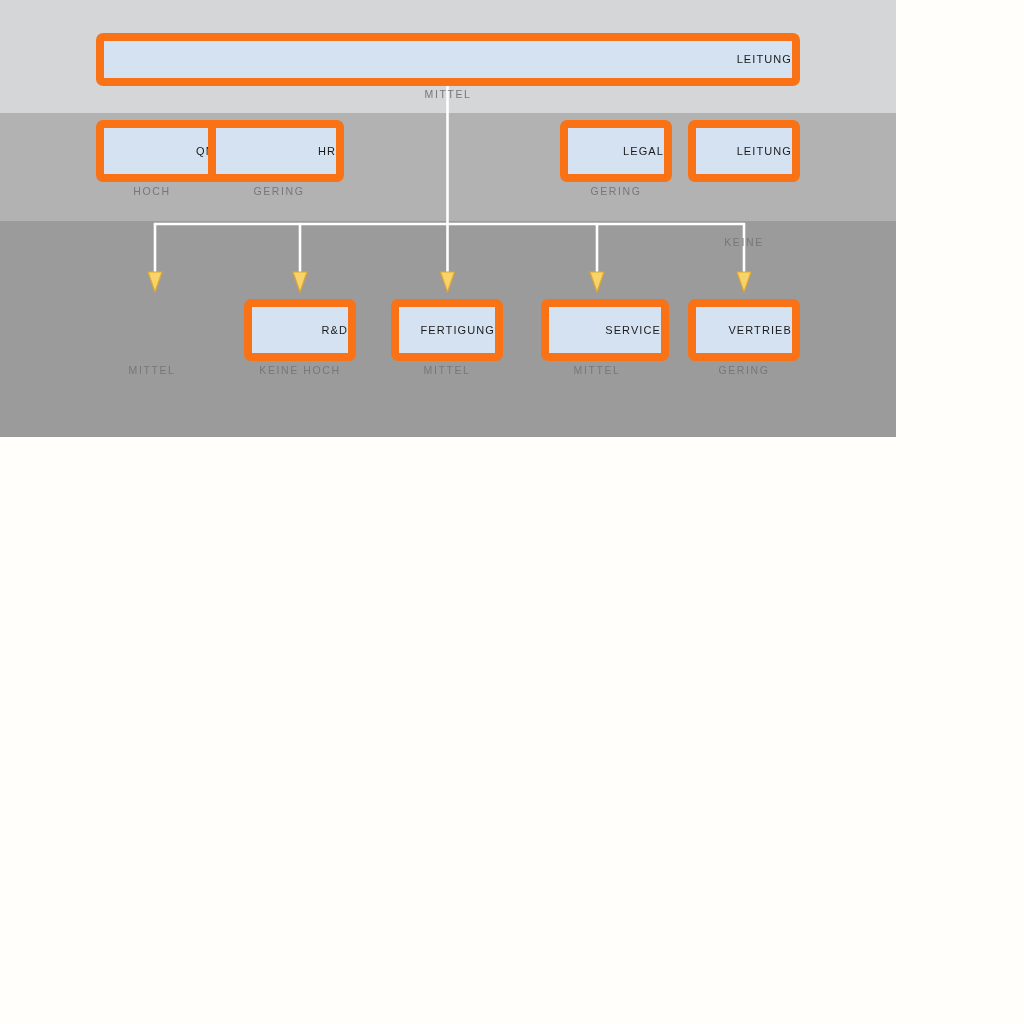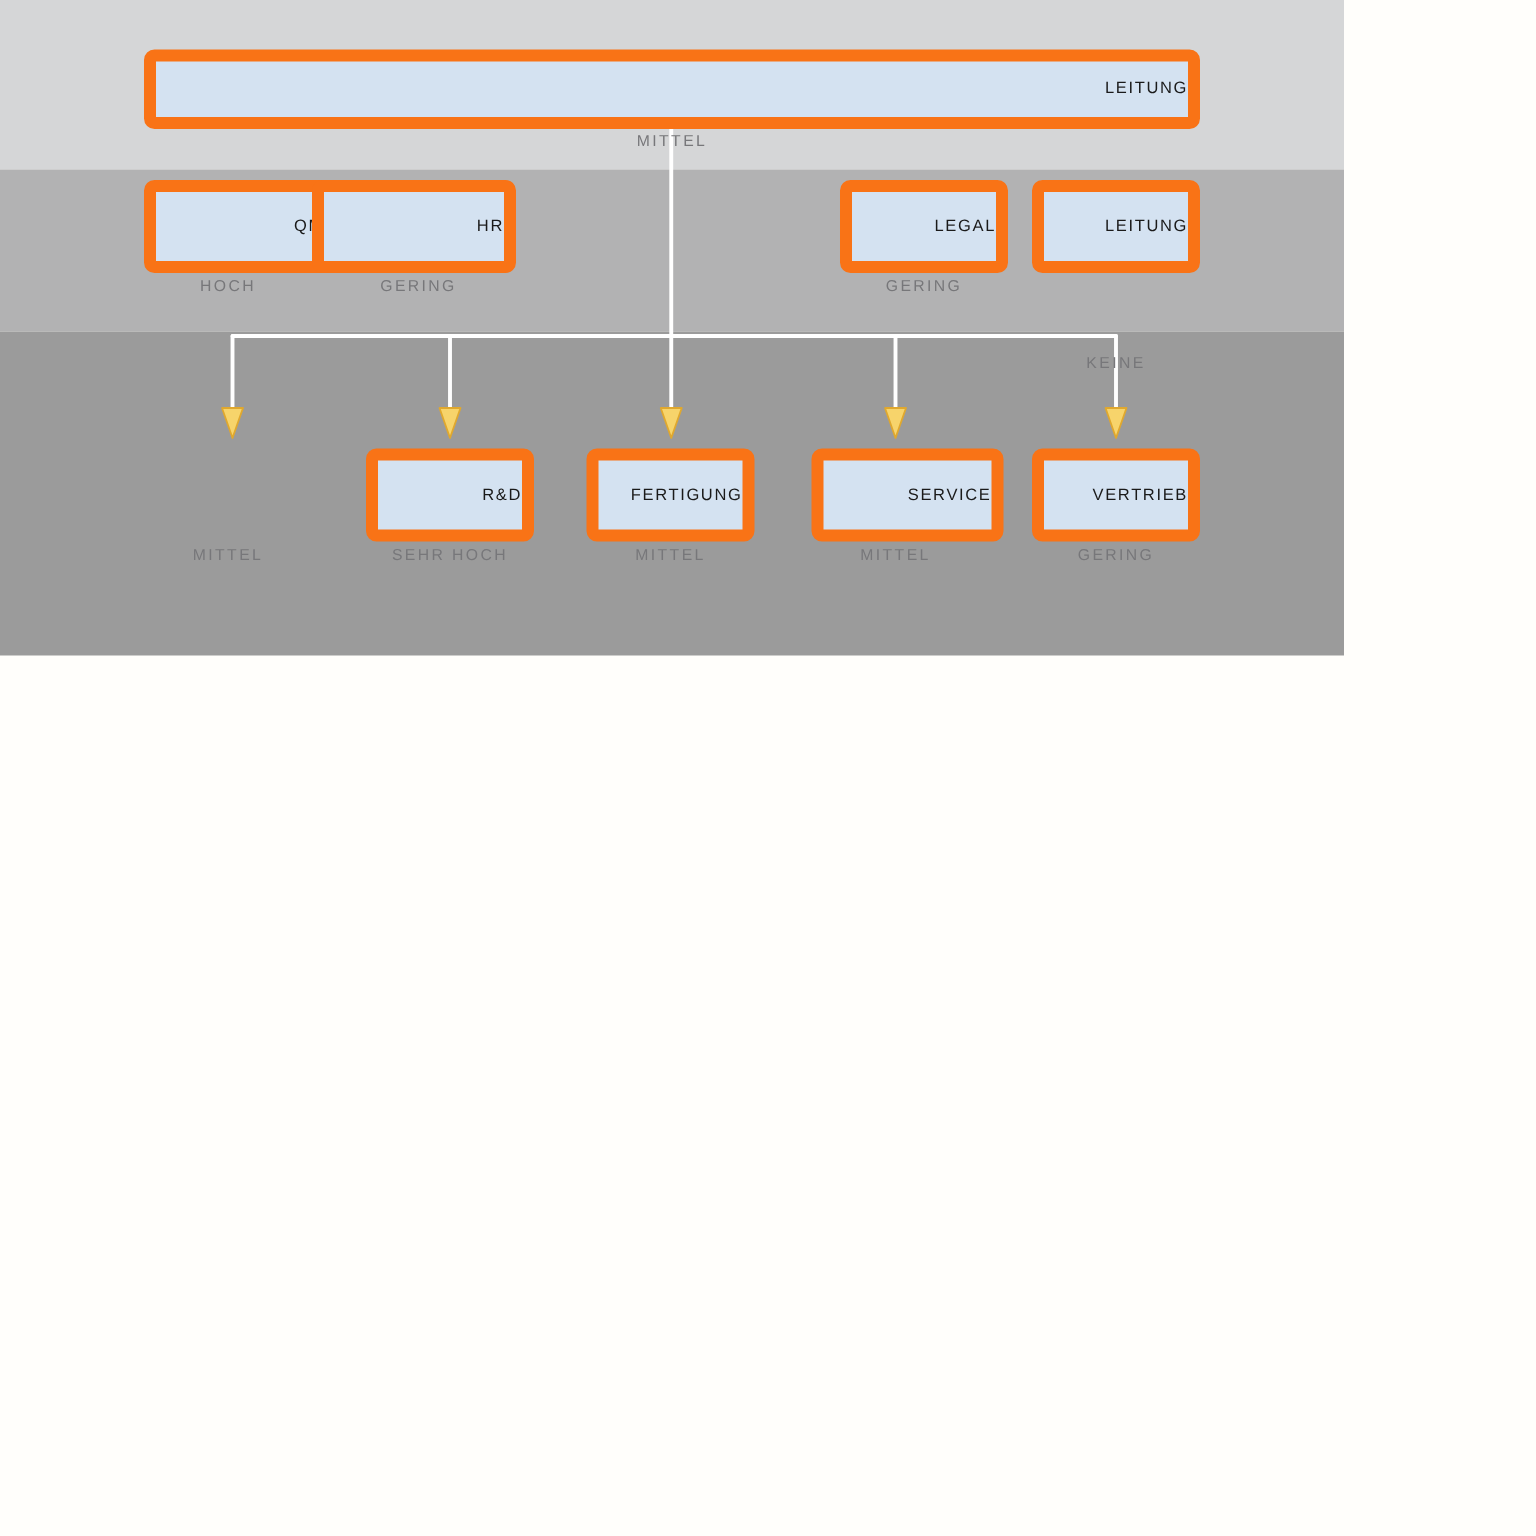--- a/index.html
+++ b/index.html
@@ -93,21 +93,21 @@
   <div class="node" style="left:688px;top:120px;width:112px;height:62px;">
     <span class="node-label">LEITUNG</span>
   </div>
   <div class="caption" style="left:644px;top:200px;width:200px;margin-top:36px;">KEINE</div>
 
   <div class="caption" style="left:52px;top:364px;width:200px;">MITTEL</div>
 
   <div class="node" style="left:244px;top:299px;width:112px;height:62px;">
     <span class="node-label">R&amp;D</span>
   </div>
-  <div class="caption" style="left:200px;top:364px;width:200px;">SEHR HOCH</div>
+  <div class="caption" style="left:200px;top:364px;width:200px;">KEINE HOCH</div>
 
   <div class="node" style="left:391px;top:299px;width:112px;height:62px;">
     <span class="node-label">FERTIGUNG</span>
   </div>
   <div class="caption" style="left:347px;top:364px;width:200px;">MITTEL</div>
 
   <div class="node" style="left:541px;top:299px;width:128px;height:62px;">
     <span class="node-label">SERVICE</span>
   </div>
   <div class="caption" style="left:497px;top:364px;width:200px;">MITTEL</div>

